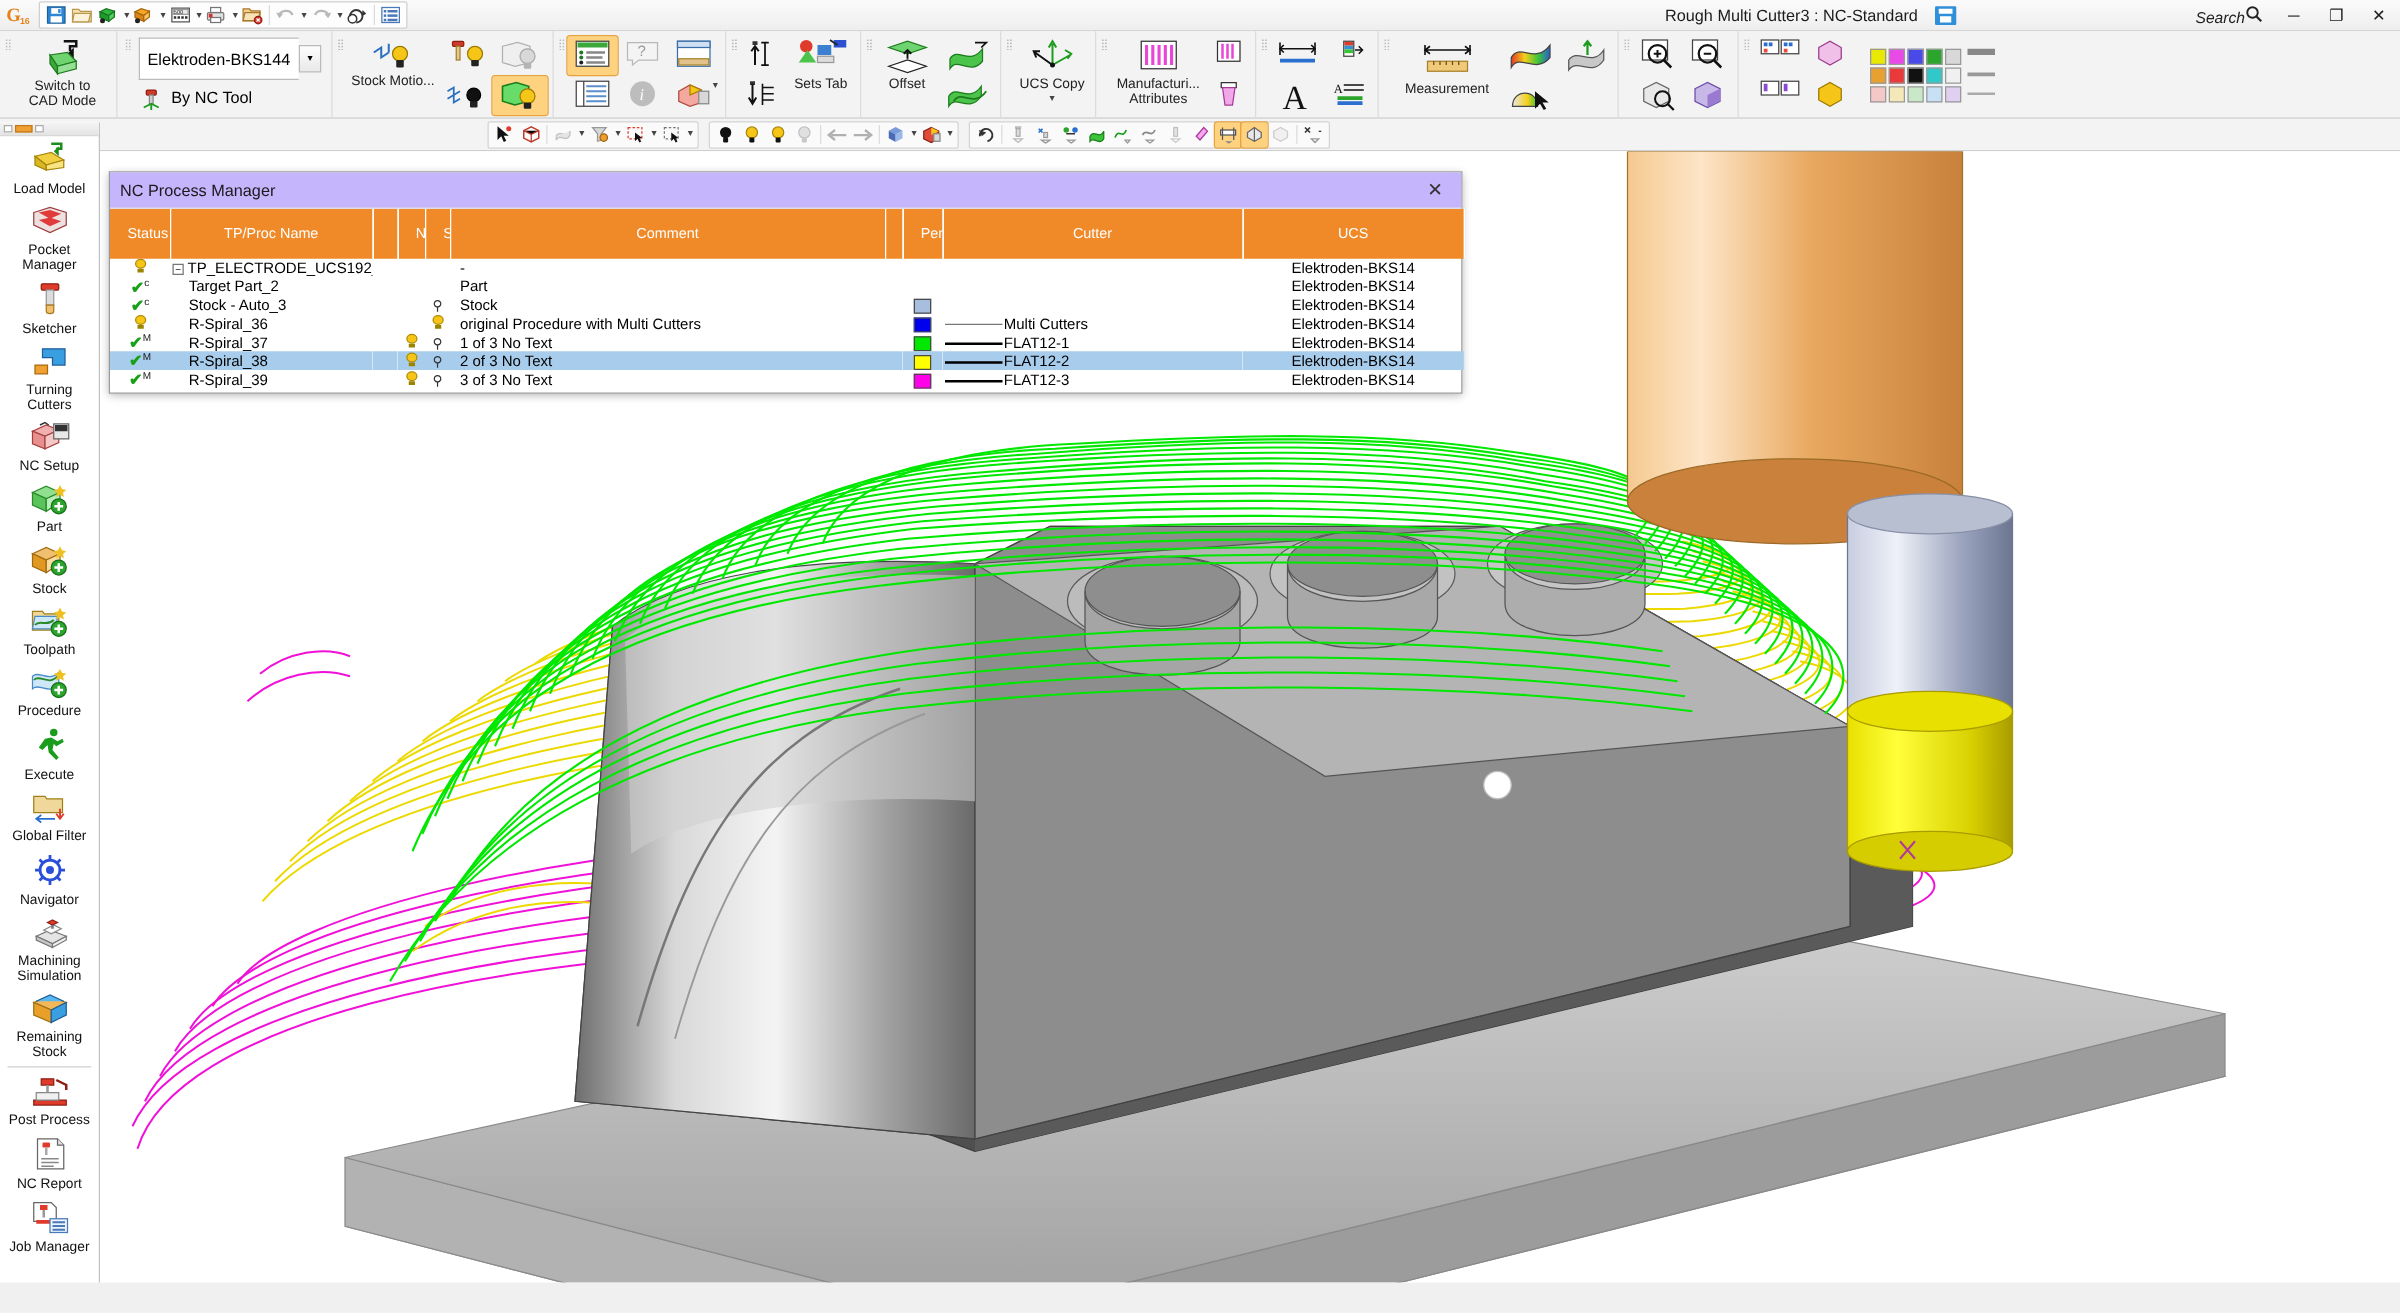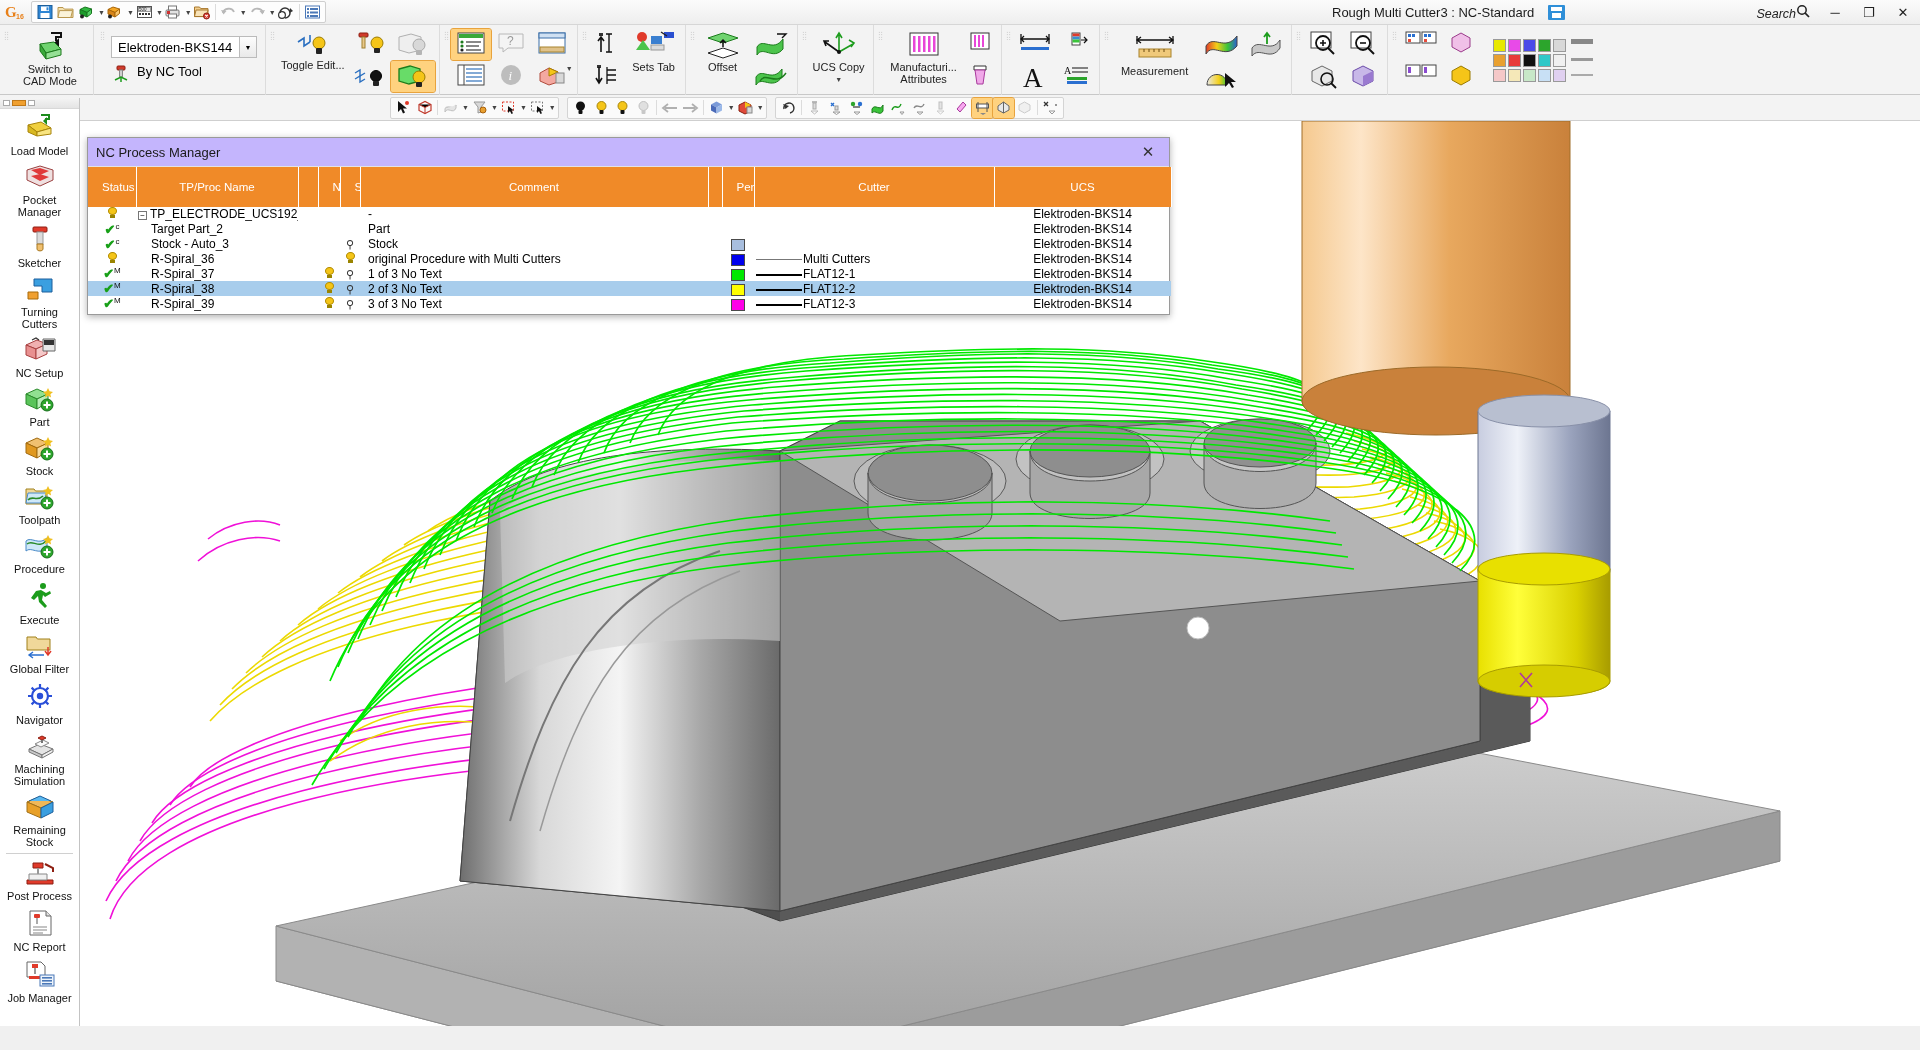--- a/index.html
+++ b/index.html
@@ -388,21 +388,21 @@
         <span class="lbl">Switch to CAD Mode</span>
       </div>
     </div>
 
     <div class="rgroup" style="padding-left:6px;">
       <div class="grip">
           <i></i>
         </div>
       <div style="display:flex;flex-direction:column;gap:6px;padding:6px 4px;">
         <div style="display:flex;align-items:center;">
-          <div style="border:1px solid #bbb;border-right:none;background:#fff;height:22px;display:flex;align-items:center;padding:4px 6px;font-size:13px;min-width:128px;">Elektroden-BKS144</div>
+          <div style="border:1px solid #bbb;border-right:none;background:#fff;height:22px;display:flex;align-items:center;padding:16px 6px;font-size:13px;min-width:128px;">Elektroden-BKS144</div>
           <div style="border:1px solid #bbb;background:linear-gradient(#fdfdfd,#e9e9e9);height:22px;width:18px;display:flex;align-items:center;justify-content:center;font-size:7px;">▼</div>
         </div>
         <div style="display:flex;align-items:flex-start;gap:6px;">
           <span class="icobox">
             <svg width="20" height="20" viewBox="0 0 20 20">
               <rect x="6" y="2" width="8" height="4" rx="1" fill="#d03a2a" stroke="#8e1f12"></rect>
               <rect x="8.5" y="6" width="3" height="7" fill="#cfcfcf" stroke="#888"></rect>
               <path d="M4 16 L10 13 L16 16" stroke="#1c9c1c" stroke-width="1.5" fill="none"></path>
               <path d="M10 13 L10 18" stroke="#1c9c1c" stroke-width="1.5"></path>
             </svg>
@@ -418,21 +418,21 @@
         </div>
       <div class="rbtn" style="min-width:52px;">
         <span class="icobox">
           <svg width="34" height="28" viewBox="0 0 34 28">
             <path d="M2 12 L8 8 L8 16 L14 12" stroke="#2a6fc0" stroke-width="1.6" fill="none"></path>
             <path d="M14 5 L14 12" stroke="#2a6fc0" stroke-width="1.6"></path>
             <circle cx="23" cy="13" r="6" fill="#f5c518" stroke="#9c7c00"></circle>
             <rect x="20" y="18" width="6" height="6" rx="1" fill="#222"></rect>
           </svg>
         </span>
-        <span class="lbl">Toggle Edit...</span>
+        <span class="lbl">Stock Motio...</span>
       </div>
       <div class="mini-col">
         <div class="rbtn" style="height:31px;min-width:40px;padding-top:2px;">
           <span class="icobox">
             <svg width="34" height="26" viewBox="0 0 34 26">
               <rect x="6" y="2" width="9" height="4" rx="1" fill="#d03a2a" stroke="#8e1f12"></rect>
               <rect x="9" y="6" width="3" height="11" fill="#e8c88a" stroke="#a08030"></rect>
               <circle cx="24" cy="12" r="6" fill="#f5c518" stroke="#9c7c00"></circle>
               <rect x="21" y="17" width="6" height="5" rx="1" fill="#222"></rect>
             </svg>

